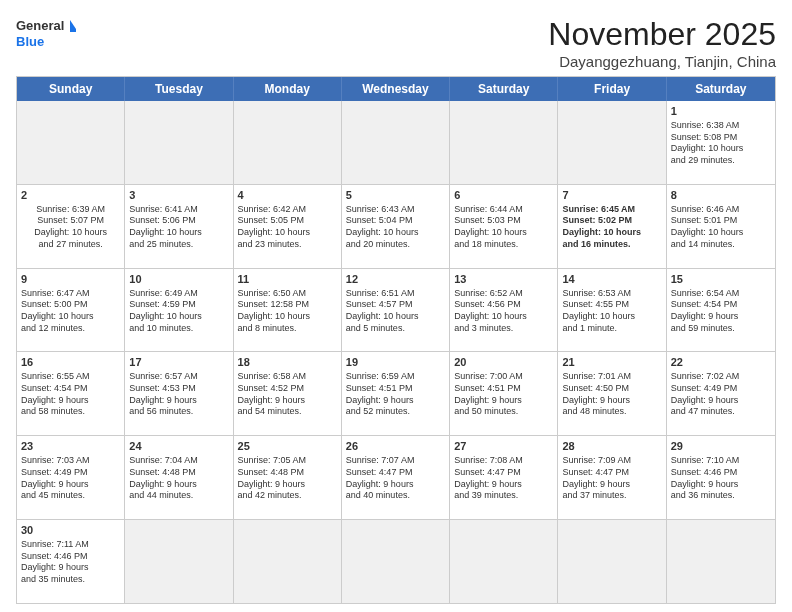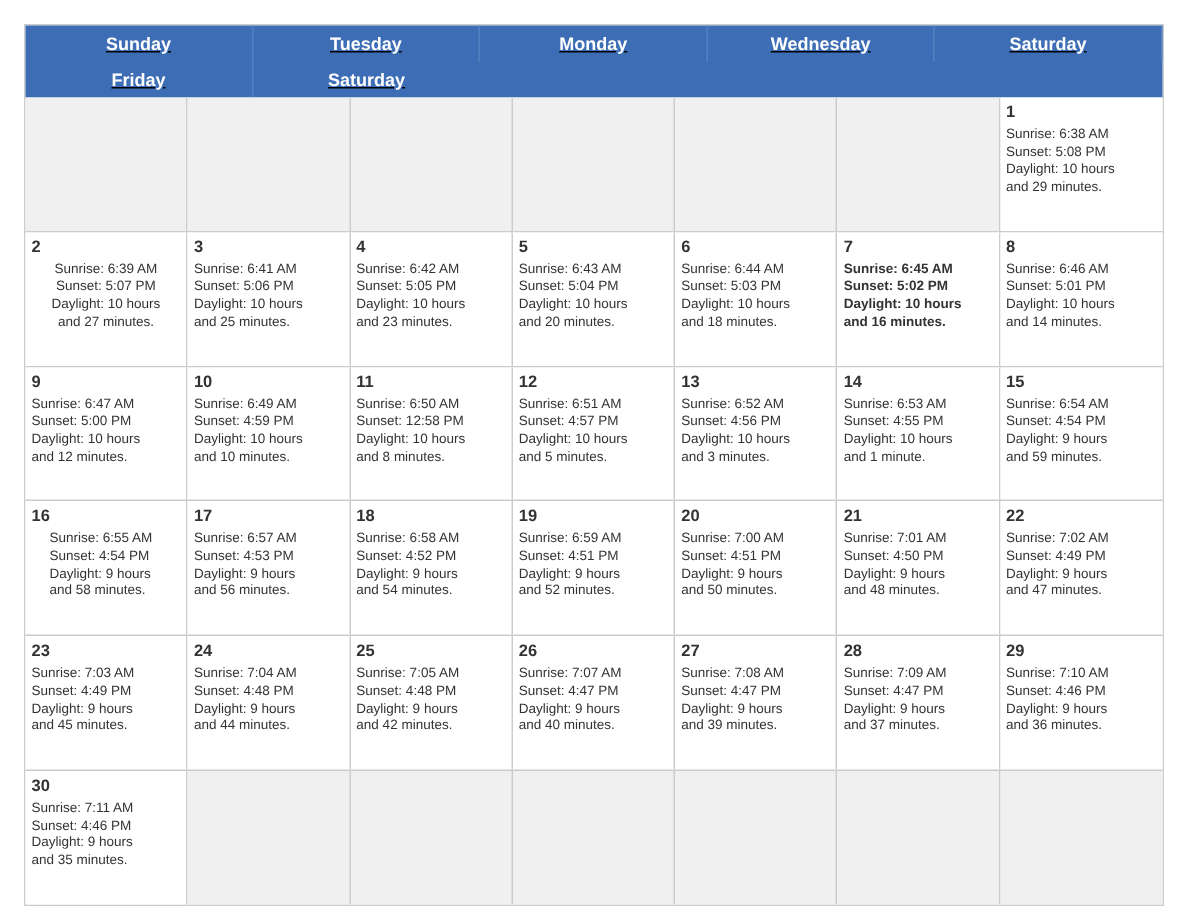--- a/index.html
+++ b/index.html
@@ -41,23 +41,22 @@
       color: #444;
     }
     .calendar {
       flex: 1;
       display: flex;
       flex-direction: column;
       border: 1px solid #ccc;
     }
     .calendar-header {
       display: grid;
-      grid-template-columns: repeat(5, 1fr);
+      grid-template-columns: repeat(7, 1fr);
       background: #3d6eb5;
-      text-decoration: underline;
     }
     .cal-header-cell {
       color: #fff;
       font-size: 12px;
       font-weight: bold;
       text-align: center;
       padding: 5px 2px;
       border-right: 1px solid #5580c0;
     }
     .cal-header-cell:last-child { border-right: none; }
@@ -94,20 +93,33 @@
     .cell-text {
       font-size: 9px;
       color: #333;
       line-height: 1.3;
     }
   </style>
 </head>
 <body>
 
 <div class="page">
+  <div class="header">
+    <div class="logo">
+  <svg width="60" height="36" viewBox="0 0 60 36" xmlns="http://www.w3.org/2000/svg">
+    <text x="0" y="14" font-size="13" font-weight="bold" fill="#333" font-family="Arial">General</text>
+    <text x="0" y="30" font-size="13" font-weight="bold" fill="#1a73e8" font-family="Arial">Blue</text>
+    <polygon points="54,4 62,16 54,16" fill="#1a73e8"></polygon>
+  </svg>
+</div>
+    <div class="title-area">
+      <div class="month-title">November 2025</div>
+      <div class="subtitle">Dayanggezhuang, Tianjin, China</div>
+    </div>
+  </div>
 
   <div class="calendar">
     <div class="calendar-header">
     <div class="cal-header-cell">Sunday</div>
         <div class="cal-header-cell">Tuesday</div>
         <div class="cal-header-cell">Monday</div>
         <div class="cal-header-cell">Wednesday</div>
         <div class="cal-header-cell">Saturday</div>
         <div class="cal-header-cell">Friday</div>
         <div class="cal-header-cell">Saturday</div>
@@ -226,21 +238,21 @@
             <span class="day-number">15</span>
             <div class="cell-text" style="white-space: pre-line;">Sunrise: 6:54 AM
 Sunset: 4:54 PM
 Daylight: 9 hours
 and 59 minutes.</div>
           </div>
         </div>
         <div class="cal-row">
           <div class="cal-cell">
             <span class="day-number">16</span>
-            <div class="cell-text" style="white-space: pre-line; margin-left: 12px;">Sunrise: 6:55 AM
+            <div class="cell-text" style="white-space: pre-line;">Sunrise: 6:55 AM
 Sunset: 4:54 PM
 Daylight: 9 hours
 and 58 minutes.</div>
           </div>
           <div class="cal-cell">
             <span class="day-number">17</span>
             <div class="cell-text" style="white-space: pre-line;">Sunrise: 6:57 AM
 Sunset: 4:53 PM
 Daylight: 9 hours
 and 56 minutes.</div>

